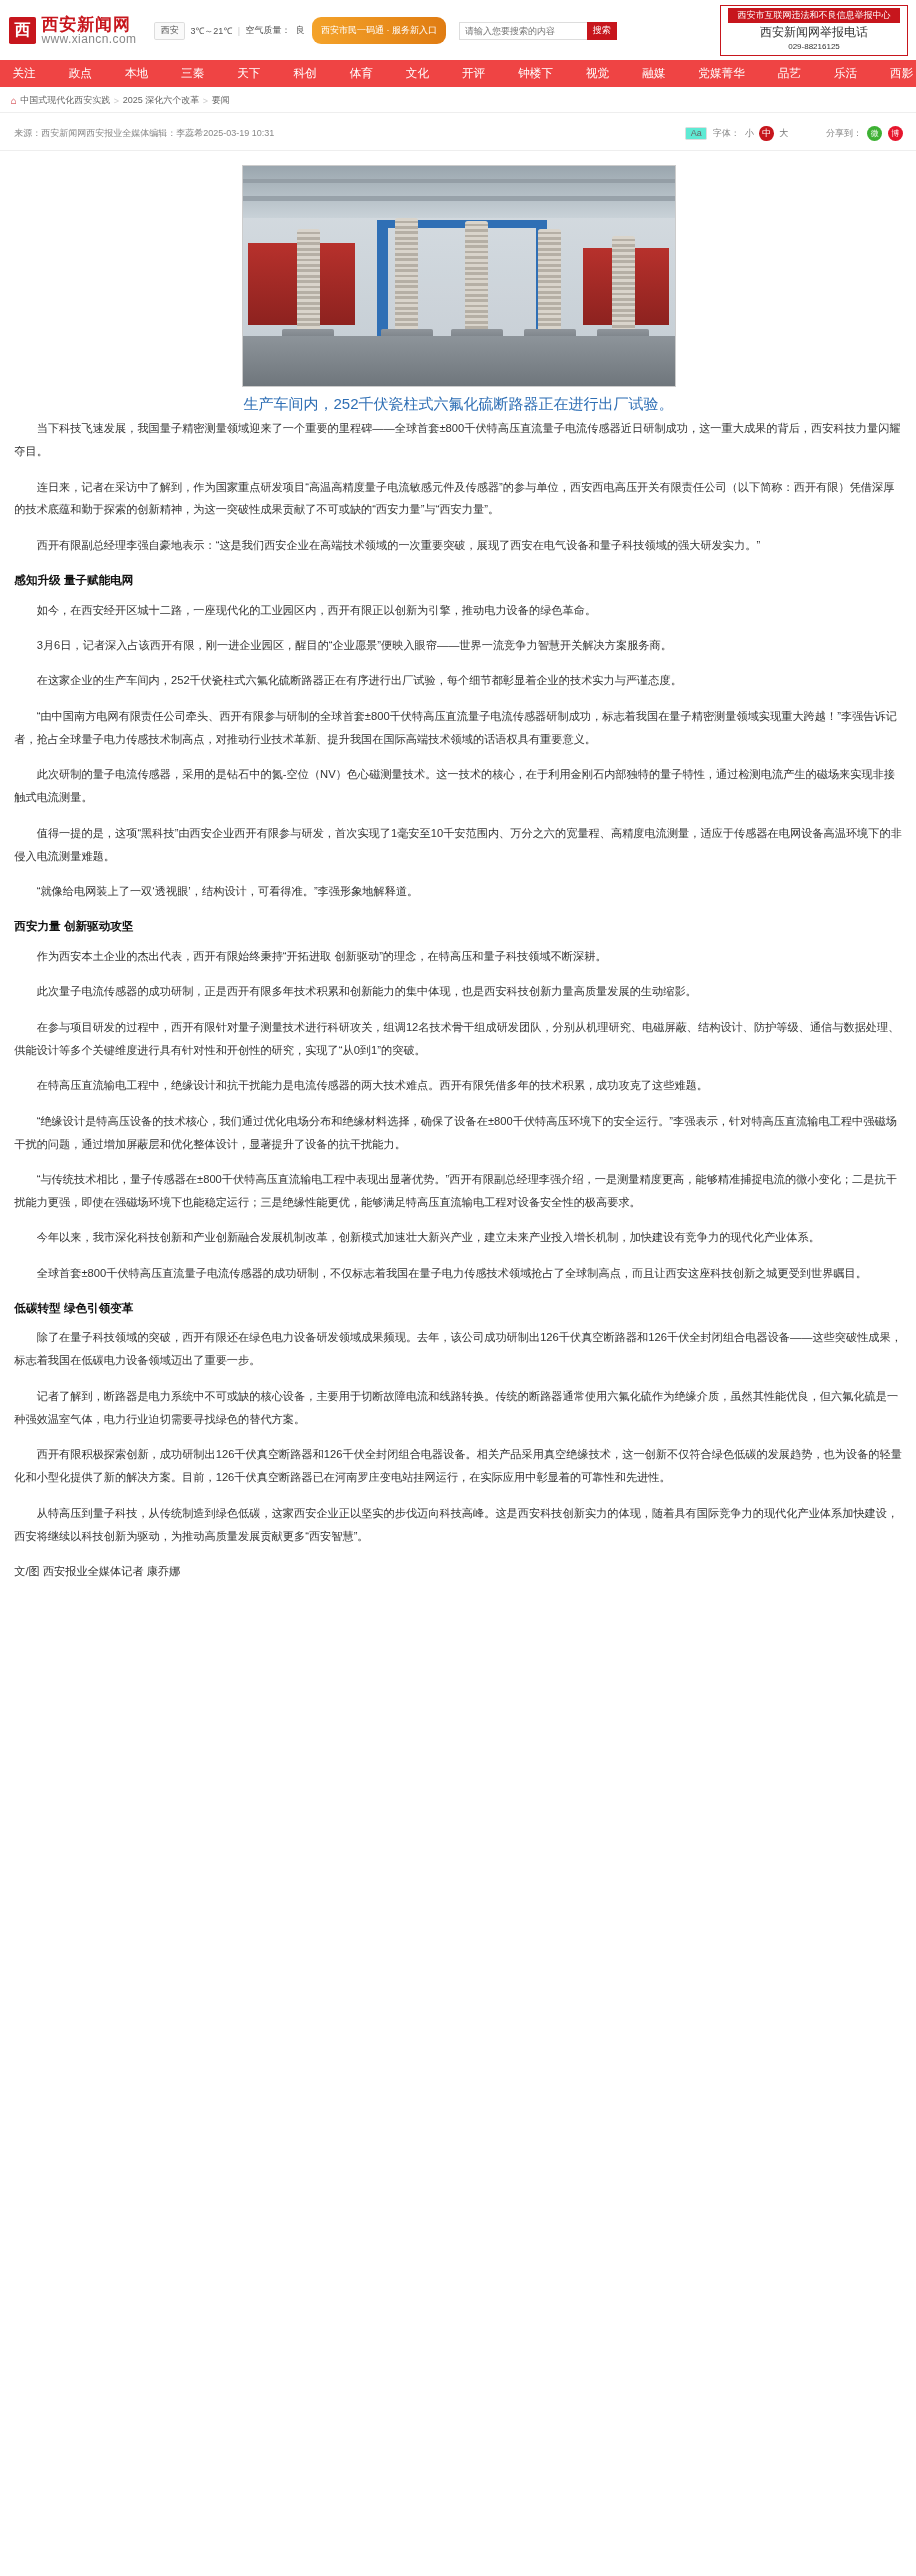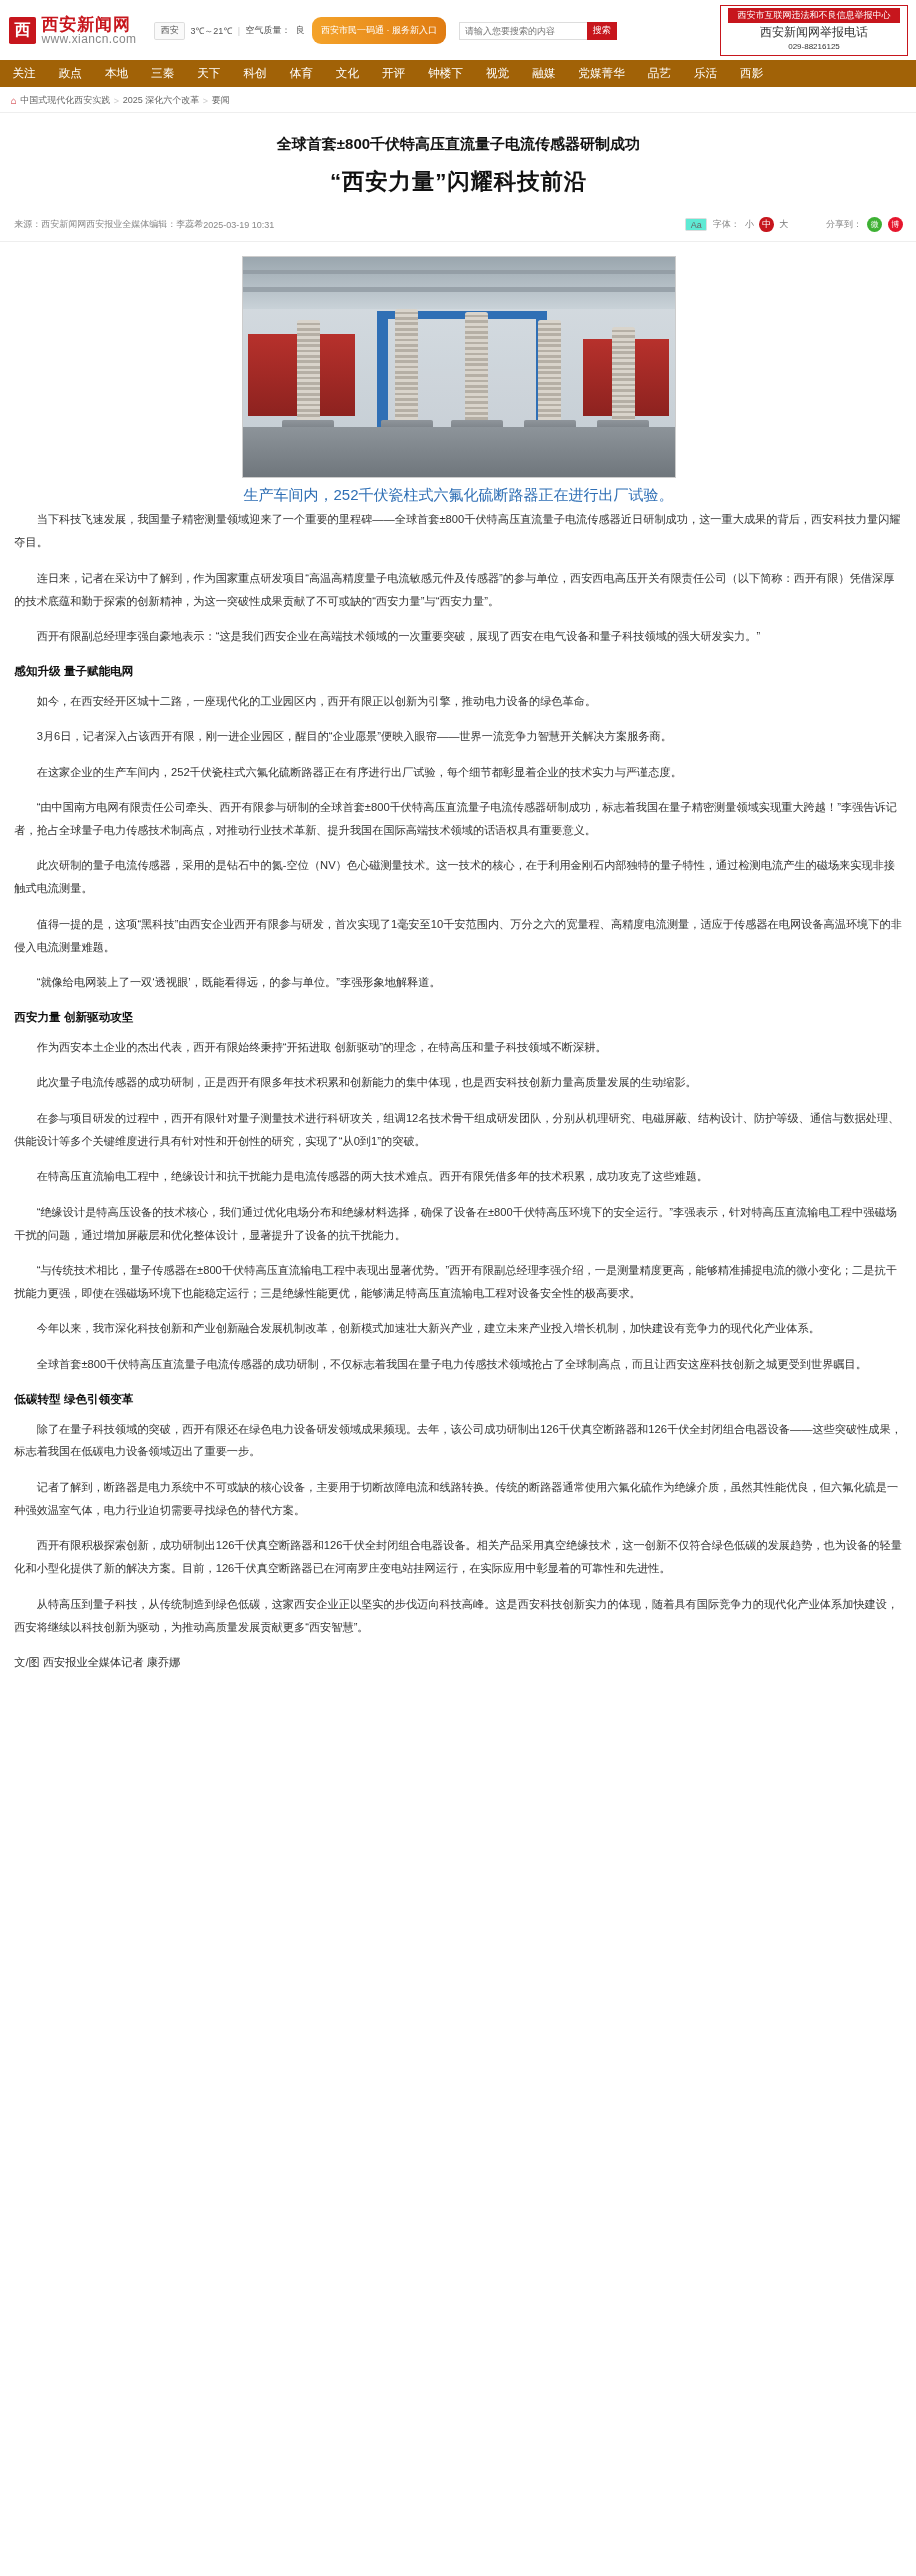--- a/index.html
+++ b/index.html
@@ -68,26 +68,26 @@
     line-height: 1.5;
     padding: 1.8px 7.2px;
     min-width: 188px;
   }
   .gov-line1 { background:#c7161d; color:#fff; font-size:9px; padding:0.9px 3.6px; }
   .gov-line2 { font-size: 12px; color: #333; }
   .gov-line3 { font-size: 8px; color: #333; }
 
   
   .nav {
-    background: #a16207;
+    background: #ef4444;
     display: flex;
     align-items: center;
     padding: 0 12.5px;
     height: 27px;
-    gap: 23px;
+    gap: 33px;
   }
   .nav a {
     color: #fff; font-size: 11.6px; text-decoration: none; white-space: nowrap;
   }
 
   
   .breadcrumb {
     display: flex; align-items: center; gap: 3.6px;
     font-size: 9px; color: #666;
     padding: 7.2px 10.7px 5.4px 10.7px;
@@ -242,24 +242,20 @@
 
   <div class="breadcrumb">
     <span class="home-icon">⌂</span>
     <span class="crumb">中国式现代化西安实践</span>
     <span class="divider">&gt;</span>
     <span class="crumb">2025 深化六个改革</span>
     <span class="divider">&gt;</span>
     <span class="crumb">要闻</span>
   </div>
 
-  <div class="title-area">
-    <div class="subtitle-top">全球首套±800千伏特高压直流量子电流传感器研制成功</div>
-    <div class="main-title">“西安力量”闪耀科技前沿</div>
-  </div>
 
   <div class="meta-bar">
     <div class="meta-left">
       <span>来源：</span>
       <span>西安新闻网</span>
       <span>西安报业全媒体编辑：李蕊希</span>
       <span>2025-03-19 10:31</span>
     </div>
     <div class="meta-right">
       <span class="font-badge">Aa</span>
@@ -303,21 +299,21 @@
     <p>连日来，记者在采访中了解到，作为国家重点研发项目“高温高精度量子电流敏感元件及传感器”的参与单位，西安西电高压开关有限责任公司（以下简称：西开有限）凭借深厚的技术底蕴和勤于探索的创新精神，为这一突破性成果贡献了不可或缺的“西安力量”与“西安力量”。</p>
     <p>西开有限副总经理李强自豪地表示：“这是我们西安企业在高端技术领域的一次重要突破，展现了西安在电气设备和量子科技领域的强大研发实力。”</p>
 
     <h3>感知升级 量子赋能电网</h3>
     <p>如今，在西安经开区城十二路，一座现代化的工业园区内，西开有限正以创新为引擎，推动电力设备的绿色革命。</p>
     <p>3月6日，记者深入占该西开有限，刚一进企业园区，醒目的“企业愿景”便映入眼帘——世界一流竞争力智慧开关解决方案服务商。</p>
     <p>在这家企业的生产车间内，252千伏瓷柱式六氟化硫断路器正在有序进行出厂试验，每个细节都彰显着企业的技术实力与严谨态度。</p>
     <p>“由中国南方电网有限责任公司牵头、西开有限参与研制的全球首套±800千伏特高压直流量子电流传感器研制成功，标志着我国在量子精密测量领域实现重大跨越！”李强告诉记者，抢占全球量子电力传感技术制高点，对推动行业技术革新、提升我国在国际高端技术领域的话语权具有重要意义。</p>
     <p>此次研制的量子电流传感器，采用的是钻石中的氮-空位（NV）色心磁测量技术。这一技术的核心，在于利用金刚石内部独特的量子特性，通过检测电流产生的磁场来实现非接触式电流测量。</p>
     <p>值得一提的是，这项“黑科技”由西安企业西开有限参与研发，首次实现了1毫安至10千安范围内、万分之六的宽量程、高精度电流测量，适应于传感器在电网设备高温环境下的非侵入电流测量难题。</p>
-    <p>“就像给电网装上了一双‘透视眼’，既能看得远，的参与单位。”李强形象地解释道。</p>
+    <p>“就像给电网装上了一双‘透视眼’，结构设计，可看得准。”李强形象地解释道。</p>
 
     <h3>西安力量 创新驱动攻坚</h3>
     <p>作为西安本土企业的杰出代表，西开有限始终秉持“开拓进取 创新驱动”的理念，在特高压和量子科技领域不断深耕。</p>
     <p>此次量子电流传感器的成功研制，正是西开有限多年技术积累和创新能力的集中体现，也是西安科技创新力量高质量发展的生动缩影。</p>
     <p>在参与项目研发的过程中，西开有限针对量子测量技术进行科研攻关，组调12名技术骨干组成研发团队，分别从机理研究、电磁屏蔽、结构设计、防护等级、通信与数据处理、供能设计等多个关键维度进行具有针对性和开创性的研究，实现了“从0到1”的突破。</p>
     <p>在特高压直流输电工程中，绝缘设计和抗干扰能力是电流传感器的两大技术难点。西开有限凭借多年的技术积累，成功攻克了这些难题。</p>
     <p>“绝缘设计是特高压设备的技术核心，我们通过优化电场分布和绝缘材料选择，确保了设备在±800千伏特高压环境下的安全运行。”李强表示，针对特高压直流输电工程中强磁场干扰的问题，通过增加屏蔽层和优化整体设计，显著提升了设备的抗干扰能力。</p>
     <p>“与传统技术相比，量子传感器在±800千伏特高压直流输电工程中表现出显著优势。”西开有限副总经理李强介绍，一是测量精度更高，能够精准捕捉电流的微小变化；二是抗干扰能力更强，即使在强磁场环境下也能稳定运行；三是绝缘性能更优，能够满足特高压直流输电工程对设备安全性的极高要求。</p>
     <p>今年以来，我市深化科技创新和产业创新融合发展机制改革，创新模式加速壮大新兴产业，建立未来产业投入增长机制，加快建设有竞争力的现代化产业体系。</p>
     <p>全球首套±800千伏特高压直流量子电流传感器的成功研制，不仅标志着我国在量子电力传感技术领域抢占了全球制高点，而且让西安这座科技创新之城更受到世界瞩目。</p>

